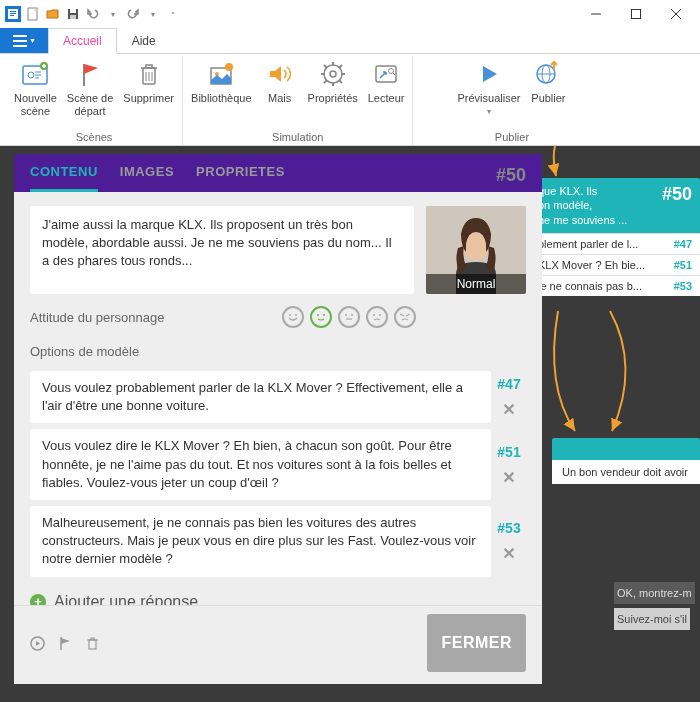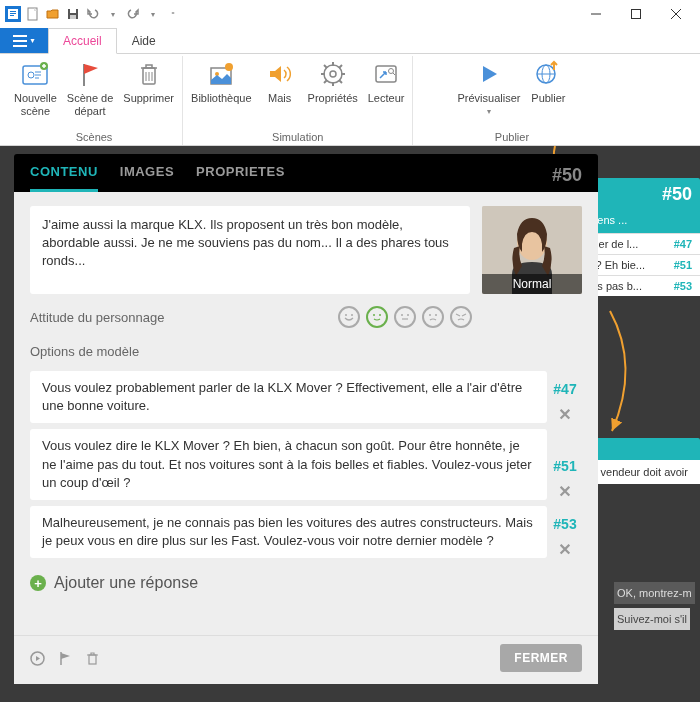--- a/index.html
+++ b/index.html
@@ -33,21 +33,21 @@
   
   .flow-node { position: absolute; background: #1fb5b8; color: #fff; font-size: 11px; border-radius: 2px; }
   .flow-node-header { padding: 6px 8px; display: flex; justify-content: space-between; }
   .flow-row { background: #fff; color: #333; padding: 4px 8px; display: flex; justify-content: space-between; font-size: 11px; border-top: 1px solid #ddd; }
   .flow-row .num { color: #1fb5b8; font-weight: 600; }
   .flow-node-small { position: absolute; background: #1fb5b8; color: #fff; font-size: 11px; border-radius: 2px; padding: 14px 10px; }
   .flow-caption { position: absolute; background: #fff; color: #333; font-size: 11px; padding: 6px 10px; }
   .flow-grey { position: absolute; font-size: 11px; padding: 5px 3px; }
   
   
-  .panel { position: absolute; left: 14px; top: 154px; width: 584px; height: 530px; background: #000000; border-radius: 3px; display: flex; flex-direction: column; }
+  .panel { position: absolute; left: 14px; top: 154px; width: 528px; height: 530px; background: #4c1d95; border-radius: 3px; display: flex; flex-direction: column; }
   .panel-head { display: flex; align-items: center; padding: 10px 16px 0; gap: 22px; }
   .panel-tab { font-size: 13px; font-weight: 600; letter-spacing: 0.5px; color: #9a9a9a; padding-bottom: 10px; border-bottom: 3px solid transparent; }
   .panel-tab.active { color: #1fb5b8; border-bottom-color: #1fb5b8; }
   .panel-head .spacer { flex: 1; }
   .panel-id { font-size: 18px; font-weight: 700; color: #888; padding-bottom: 6px; }
   
   .panel-body { flex: 1; background: #eeeeee; padding: 14px 16px; display: flex; flex-direction: column; gap: 12px; overflow: hidden; }
   
   .speech-row { display: flex; gap: 12px; }
   .speech { flex: 1; background: #fff; border-radius: 3px; padding: 10px 12px; font-size: 13px; color: #333; line-height: 1.4; }
@@ -57,34 +57,34 @@
   
   .attitude-row { display: flex; align-items: center; gap: 10px; }
   .attitude-label { font-size: 13px; color: #666; flex: 1; }
   .emoji-set { display: flex; gap: 6px; }
   .emoji { width: 22px; height: 22px; border: 2px solid #aaa; border-radius: 50%; display: flex; align-items: center; justify-content: center; position: relative; }
   .emoji.sel { border-color: #6ab04c; }
   
   .section-label { font-size: 13px; color: #666; padding-top: 4px; }
   
   .responses { display: flex; flex-direction: column; gap: 6px; }
-  .response { display: flex; gap: 1px; align-items: flex-end; }
+  .response { display: flex; gap: 1px; align-items: center; }
   .response-text { flex: 1; background: #fff; border-radius: 3px; padding: 8px 12px; font-size: 13px; color: #333; line-height: 1.4; }
   .response-side { display: flex; flex-direction: column; align-items: center; gap: 10px; width: 34px; }
   .response-num { color: #1fb5b8; font-size: 14px; font-weight: 700; }
   .response-x { color: #999; font-size: 16px; font-weight: bold; line-height: 1; }
   
   .add-row { display: flex; align-items: center; gap: 8px; padding-top: 4px; }
   .add-icon { width: 16px; height: 16px; background: #6ab04c; border-radius: 50%; display: flex; align-items: center; justify-content: center; color: #fff; font-size: 13px; font-weight: bold; line-height: 1; }
   .add-label { font-size: 16px; color: #555; }
   
   .panel-foot { background: #eeeeee; padding: 8px 16px 12px; display: flex; align-items: center; gap: 14px; border-top: 1px solid #ddd; }
   .panel-foot .spacer { flex: 1; }
   .foot-icon { font-size: 15px; color: #999; }
-  .close-btn { background: #a8a8a8; color: #fff; border-radius: 3px; padding: 7px 14px; font-size: 12px; font-weight: 600; letter-spacing: 0.5px; }
+  .close-btn { background: #a8a8a8; color: #fff; border-radius: 3px; padding: 20px 14px; font-size: 16px; font-weight: 600; letter-spacing: 0.5px; }
   
   svg { display: block; }
 </style>
 </head>
 <body>
 
 <div class="titlebar">
   <div class="qat">
     <span class="qat-icon">
       <svg width="16" height="16">

